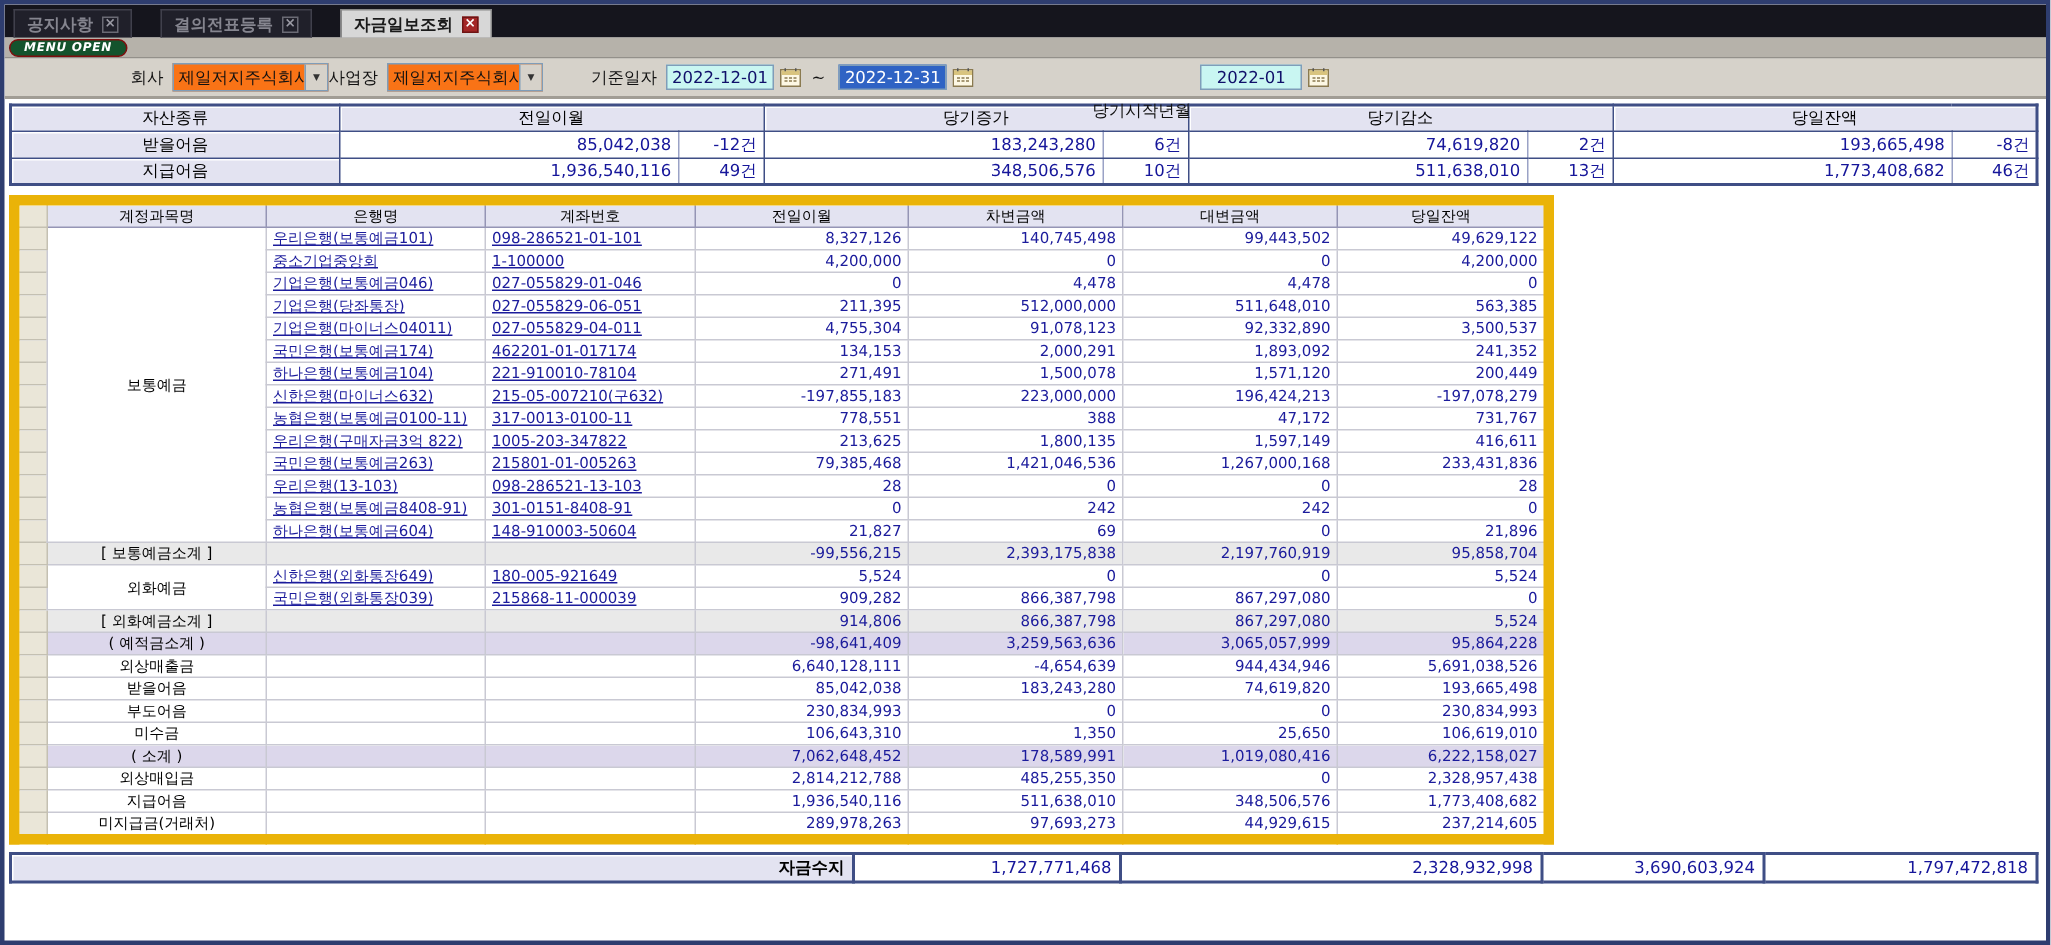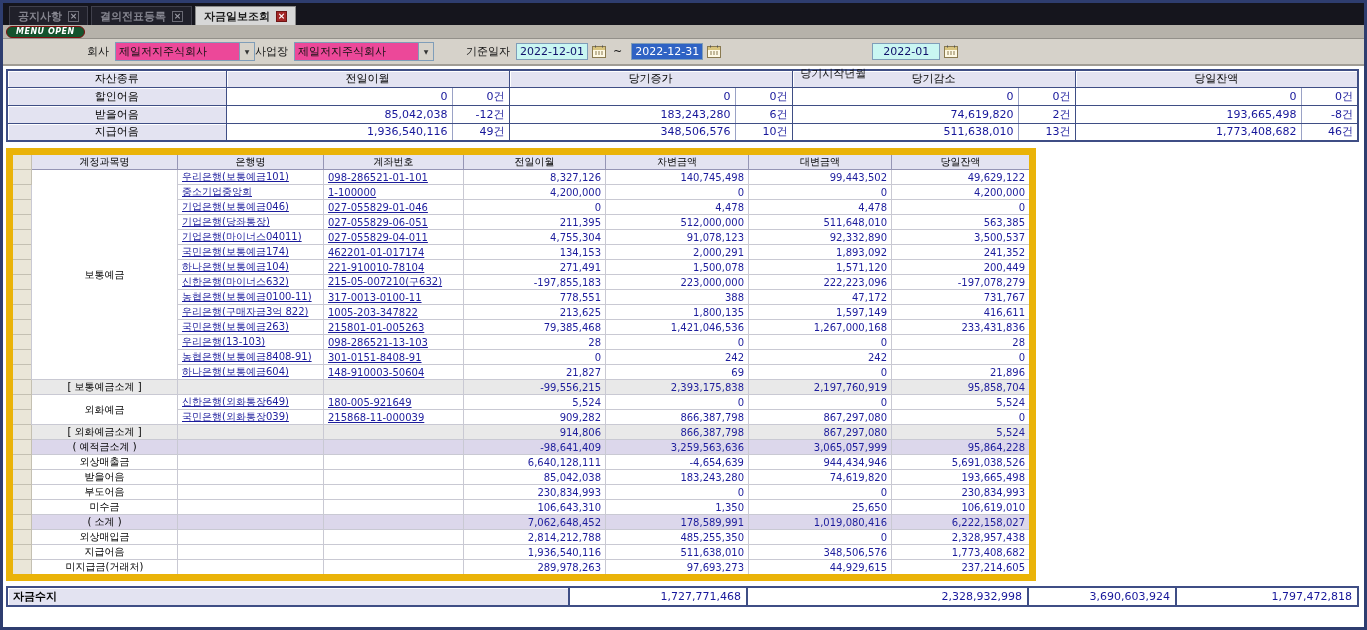--- a/index.html
+++ b/index.html
@@ -1,35 +1,35 @@
 <!DOCTYPE html>
 <html><head>
 <meta charset="utf-8">
 <style>
   *{box-sizing:border-box;margin:0;padding:0;}
   html,body{width:1367px;height:630px;}
   body{font-family:"DejaVu Sans","Liberation Sans",sans-serif;background:#e8e8e8;}
   .app{width:1367px;height:630px;border:3px solid #2e3d6f;background:#fff;overflow:hidden;}
   
-  .tabbar{height:22px;background:#15151d;display:flex;align-items:flex-end;padding:2px 0 0 6px;gap:3px;}
+  .tabbar{height:22px;background:#15151d;display:flex;align-items:flex-end;padding:2px 0 0 6px;gap:19px;}
   .tab{height:19px;display:flex;align-items:center;gap:6px;padding:0 8px;font-size:11px;font-weight:bold;
        background:#20202a;border:1px solid #40404c;border-bottom:none;color:#85858f;cursor:default;}
   .tab.active{background:#d7d7d7;color:#1a1a1a;border-color:#8a8a8a;}
   .tab-close{display:inline-block;width:11px;height:11px;line-height:9px;text-align:center;font-size:9px;
              border:1px solid #6a6a74;color:#9a9aa4;cursor:pointer;}
   .tab.active .tab-close{background:#a42626;border-color:#6e1414;color:#fff;}
   
   .menustrip{height:14px;background:#b6b2aa;border-bottom:1px solid #93908a;display:flex;align-items:center;padding-left:3px;}
   .menu-open{font-size:8px;font-weight:bold;font-style:italic;color:#fff;background:#14532d;border:1px solid #7e0e0e;
              border-radius:7px;padding:0 9px;line-height:10px;letter-spacing:.5px;cursor:pointer;}
   
   .filterbar{height:27px;background:#d6d2ca;border-bottom:2px solid #a19d95;display:flex;align-items:center;font-size:11px;color:#111;}
   .flabel{white-space:nowrap;}
   .ml-company{margin-left:84px;} .ml-site{} .ml-date{margin-left:32px;} .ml-period{margin-left:78px;margin-top:43px;}
-  .combo{display:flex;align-items:center;width:140px;height:19px;background:#ec4899;border:1px solid #7f9db9;margin-left:6px;cursor:pointer;}
+  .combo{display:flex;align-items:center;width:104px;height:19px;background:#f97316;border:1px solid #7f9db9;margin-left:6px;cursor:pointer;}
   .combo-text{flex:1;padding:0 3px;font-size:11px;white-space:nowrap;overflow:hidden;}
   .combo-arrow{width:15px;height:17px;background:#d6d2ca;border-left:1px solid #7f9db9;font-size:6px;color:#333;
                display:flex;align-items:center;justify-content:center;}
   .datefield{width:72px;height:17px;background:#c9f6f2;border:1px solid #7f9db9;color:#10106a;font-size:11px;
              display:flex;align-items:center;justify-content:center;margin-left:6px;cursor:text;}
   .datefield.selected{background:#2f63c4;color:#fff;}
   .calbtn{margin-left:2px;width:17px;height:15px;display:flex;align-items:center;justify-content:center;cursor:pointer;background:transparent;border:none;}
   .tilde{margin:0 3px 0 6px;}
   
   .summary{border-collapse:collapse;table-layout:fixed;width:1351px;margin:3px 0 0 3px;border:2px solid #3f4e85;font-size:11px;}
@@ -49,21 +49,21 @@
   .detail td.group{vertical-align:middle;}
   .detail td.bank,.detail td.acct{color:#1c1c9c;text-decoration:underline;}
   .detail td.num{color:#1c1c9c;text-align:right;}
   .detail tr.r-sub td{background:#e9e9e9;}
   .detail tr.r-sub td.ind{background:#eae6d8;}
   .detail tr.r-tot td{background:#dcd7eb;}
   .detail tr.r-tot td.ind{background:#eae6d8;}
   
   .footer{border-collapse:collapse;table-layout:fixed;width:1351px;margin:5px 0 0 3px;font-size:11px;}
   .footer td{border:2px solid #3f4e85;height:19px;padding:0 5px;overflow:hidden;white-space:nowrap;}
-  .footer td.flab{background:#e3e3f1;text-align:left;font-weight:bold;box-shadow:inset 1px 1px 0 #fff;}
+  .footer td.flab{background:#e3e3f1;text-align:right;font-weight:bold;box-shadow:inset 1px 1px 0 #fff;}
   .footer td.fval{text-align:right;color:#16169a;background:#fff;}
 </style>
 </head>
 <body>
 
 <div class="app">
 
   <div class="tabbar">
     <div class="tab">
       <span>공지사항</span>
@@ -142,31 +142,20 @@
       <tr>
         <th>자산종류</th>
         <th colspan="2">전일이월</th>
         <th colspan="2">당기증가</th>
         <th colspan="2">당기감소</th>
         <th colspan="2">당일잔액</th>
       </tr>
     </thead>
     <tbody>
         <tr>
-          <td class="lab">할인어음</td>
-          <td class="amt">0</td>
-          <td class="cnt">0건</td>
-          <td class="amt">0</td>
-          <td class="cnt">0건</td>
-          <td class="amt">0</td>
-          <td class="cnt">0건</td>
-          <td class="amt">0</td>
-          <td class="cnt">0건</td>
-        </tr>
-        <tr>
           <td class="lab">받을어음</td>
           <td class="amt">85,042,038</td>
           <td class="cnt">-12건</td>
           <td class="amt">183,243,280</td>
           <td class="cnt">6건</td>
           <td class="amt">74,619,820</td>
           <td class="cnt">2건</td>
           <td class="amt">193,665,498</td>
           <td class="cnt">-8건</td>
         </tr>
@@ -271,21 +260,21 @@
           <td class="num">1,500,078</td>
           <td class="num">1,571,120</td>
           <td class="num">200,449</td>
         </tr>
         <tr class="r-bank">
           <td class="ind"></td>
           <td class="bank">신한은행(마이너스632)</td>
           <td class="acct">215-05-007210(구632)</td>
           <td class="num">-197,855,183</td>
           <td class="num">223,000,000</td>
-          <td class="num">222,223,096</td>
+          <td class="num">196,424,213</td>
           <td class="num">-197,078,279</td>
         </tr>
         <tr class="r-bank">
           <td class="ind"></td>
           <td class="bank">농협은행(보통예금0100-11)</td>
           <td class="acct">317-0013-0100-11</td>
           <td class="num">778,551</td>
           <td class="num">388</td>
           <td class="num">47,172</td>
           <td class="num">731,767</td>

